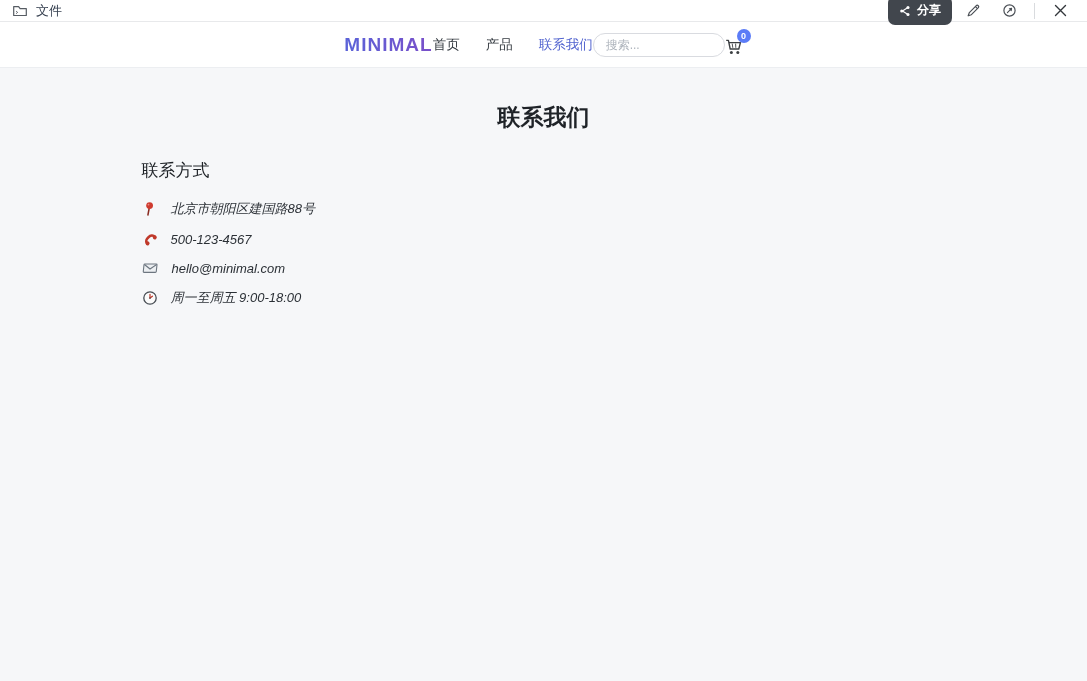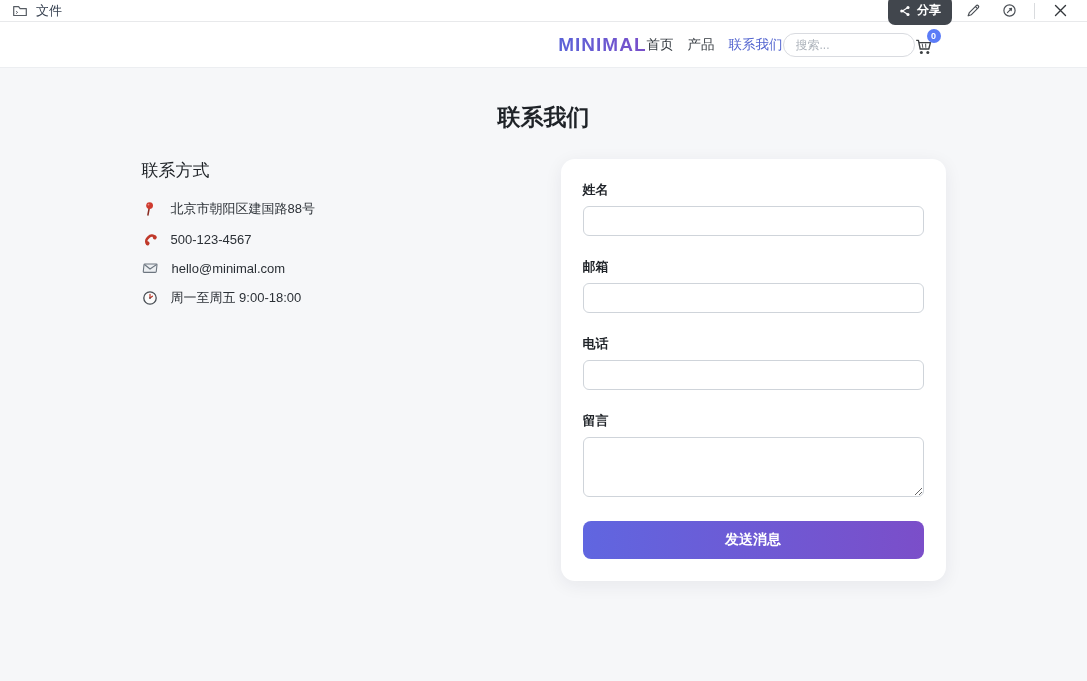--- a/index.html
+++ b/index.html
@@ -30,29 +30,29 @@
     background: transparent; border: none; cursor: pointer; border-radius: 6px;
   }
   .topbar-divider { width: 1px; height: 16px; background: #d9dbde; margin: 0 4px; }
 
   
   .site-header {
     height: 46px; background: #ffffff; border-bottom: 1px solid #eceef1;
   }
   .header-inner {
     width: 778px; height: 100%; margin: 0 auto;
-    display: flex; align-items: center; justify-content: flex-end;
+    display: flex; align-items: center; justify-content: center;
   }
   .logo {
     font-size: 19px; font-weight: 800; letter-spacing: 1px;
     background: linear-gradient(90deg, #5a63d8, #7a4fc9);
     -webkit-background-clip: text; background-clip: text; color: transparent;
     cursor: pointer;
   }
-  .nav { display: flex; gap: 14px; }
+  .nav { display: flex; gap: 26px; }
   .nav a { text-decoration: none; font-size: 13.5px; color: #343a40; cursor: pointer; }
   .nav a.active { color: #5163cf; }
   .header-right { display: flex; align-items: center; }
   .search-input {
     width: 132px; height: 24px; border: 1px solid #d9dbe0; border-radius: 12px;
     padding: 0 12px; font-size: 12px; color: #374151; outline: none; background: #fff;
     font-family: inherit;
   }
   .search-input::placeholder { color: #aeb4bc; }
   .cart-wrap { position: relative; cursor: pointer; margin-top: 4px; }
@@ -67,21 +67,21 @@
   .content { padding-top: 34px; }
   .page-title { text-align: center; font-size: 23px; font-weight: 700; color: #1f2328; }
   .container {
     width: 804px; margin: 26px auto 0;
     display: grid; grid-template-columns: 1fr 385px; gap: 28px; align-items: start;
   }
 
   .contact-heading { font-size: 17px; font-weight: 400; color: #1f2328; margin-bottom: 18px; }
   .contact-item {
     display: flex; align-items: center; gap: 13px;
-    font-size: 13px; color: #2b3036; margin-bottom: 13px; min-height: 16px;
+    font-size: 13px; color: #2b3036; margin-bottom: 13px; min-height: 16px; font-style: italic;
   }
   .contact-item svg { flex: 0 0 auto; }
 
   .form-card {
     background: #ffffff; border-radius: 14px; padding: 22px;
     box-shadow: 0 4px 18px rgba(30, 35, 60, 0.07);
   }
   .field { margin-bottom: 22px; }
   .field label { display: block; font-size: 13px; font-weight: 700; color: #1f2328; margin-bottom: 7px; }
   .field input {
@@ -232,33 +232,14 @@
               <circle cx="8" cy="8" r="6.2" fill="#fbfbfb" stroke="#474d54" stroke-width="1.3"></circle>
               <path d="M8 8 L8 4.4" stroke="#c0392b" stroke-width="1.2" stroke-linecap="round"></path>
               <path d="M8 8 L10.4 6.2" stroke="#c0392b" stroke-width="1.3" stroke-linecap="round"></path>
               <circle cx="8" cy="8" r="0.8" fill="#474d54"></circle>
             </svg>
         </span>
         <span>周一至周五 9:00-18:00</span>
       </div>
     </div>
 
-    <div class="form-card">
-      <div class="field">
-        <label>姓名</label>
-        <input type="text" style="">
-      </div>
-      <div class="field">
-        <label>邮箱</label>
-        <input type="text" style="">
-      </div>
-      <div class="field">
-        <label>电话</label>
-        <input type="text" style="">
-      </div>
-      <div class="field">
-        <label>留言</label>
-        <textarea style=""></textarea>
-      </div>
-      <button class="submit-btn">发送消息</button>
-    </div>
   </div>
 </div>
 
 </body></html>

